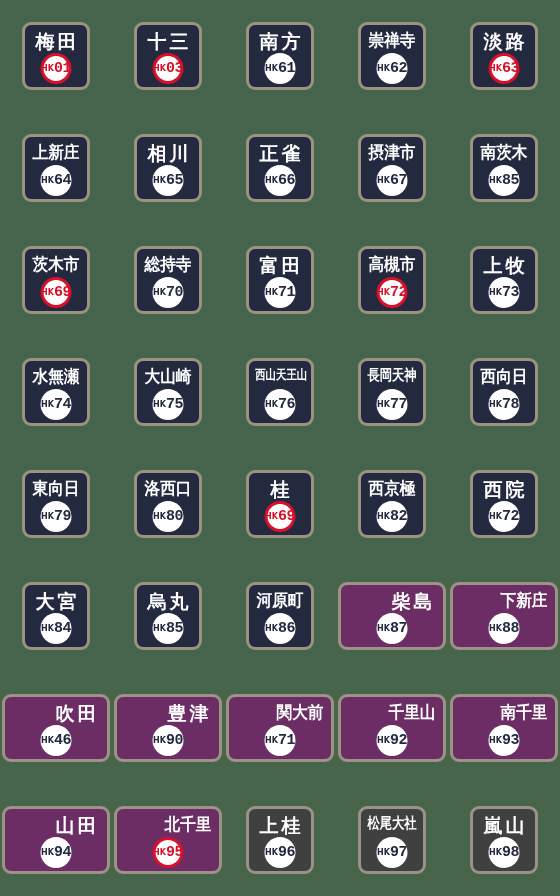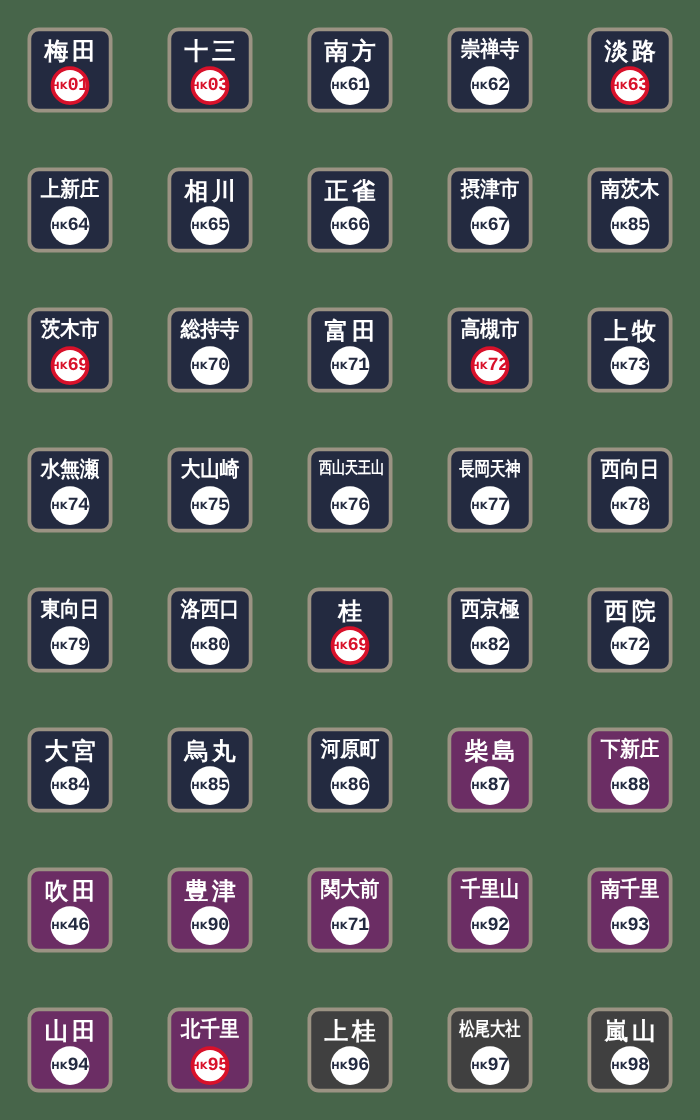--- a/index.html
+++ b/index.html
@@ -23,21 +23,21 @@
     position:relative;
     width:62px;height:62px;
     border-radius:9px;
     border:3px solid #9b9383;
     box-sizing:content-box;
     display:flex;flex-direction:column;
     align-items:center;
     overflow:hidden;
   }
   .sign.navy{background:#232a40;}
-  .sign.purple{background:#6b2d64;}
+  .sign.purple{background:#6b2d64;padding-left:40px;}
   .sign.blue{background:#404040;}
 
   .name{
     color:#ffffff;
     font-weight:bold;
     line-height:1;
     white-space:nowrap;
     text-align:center;
     width:100%;
     margin-top:7px;

